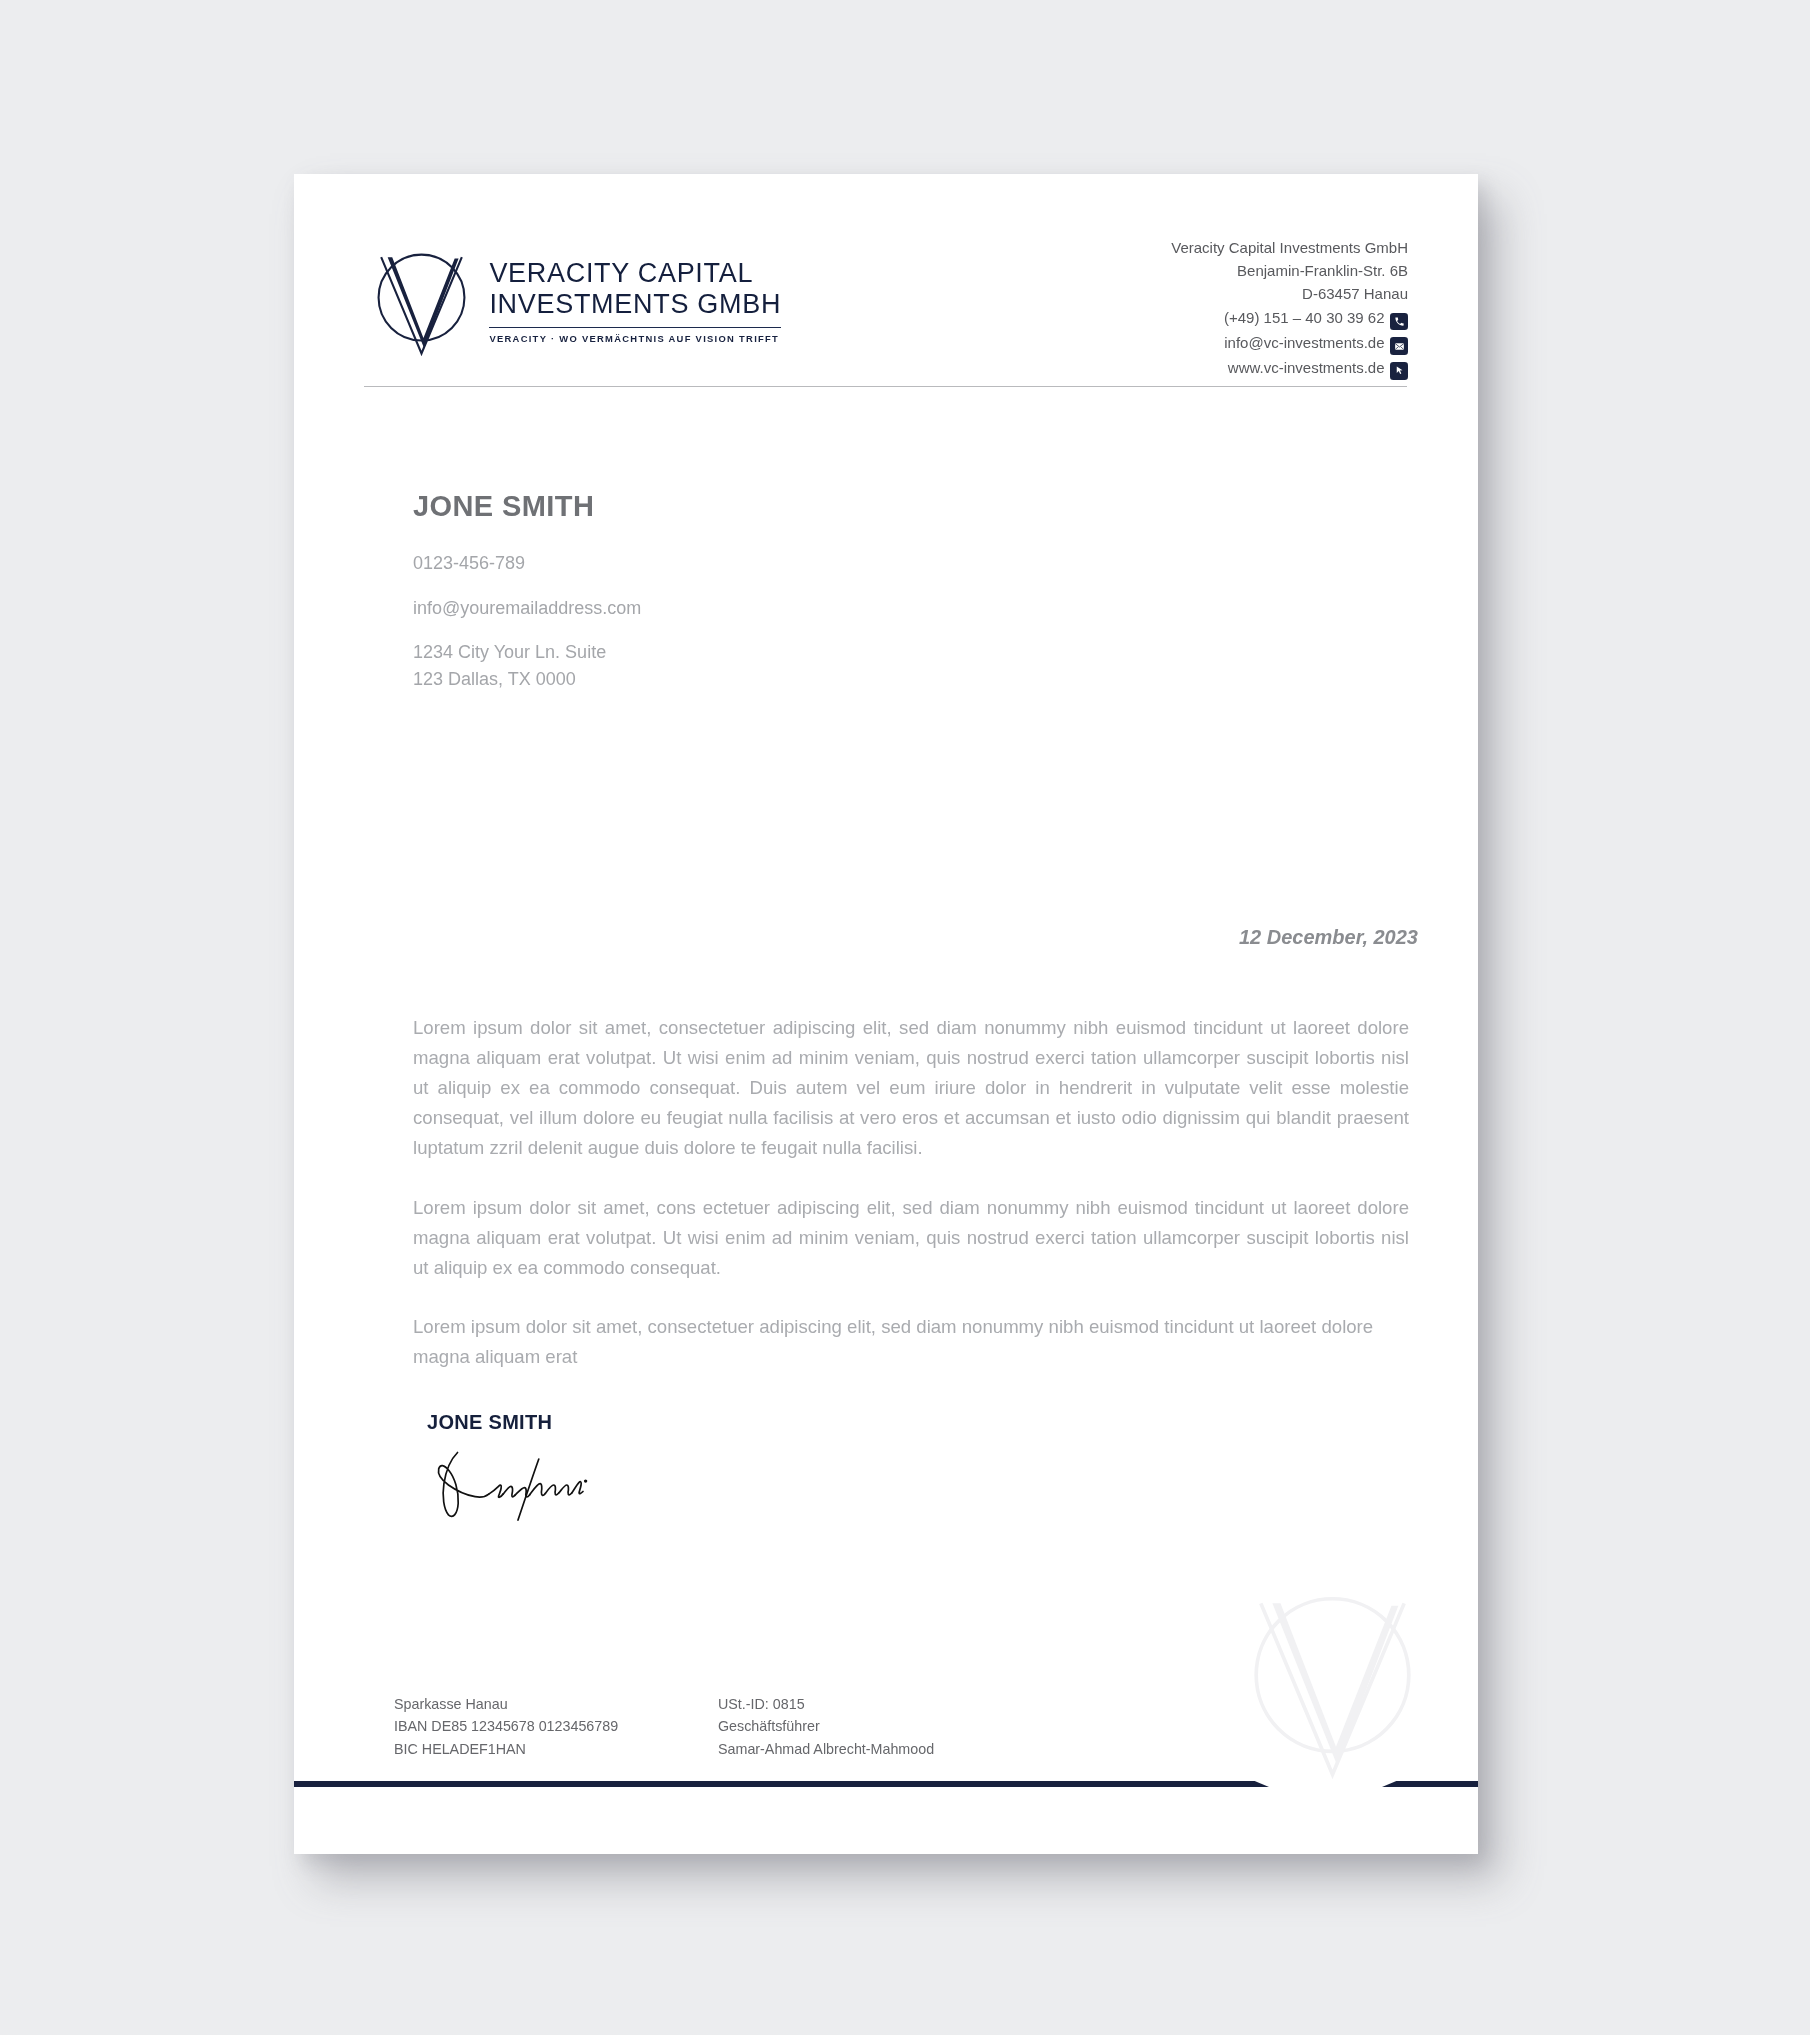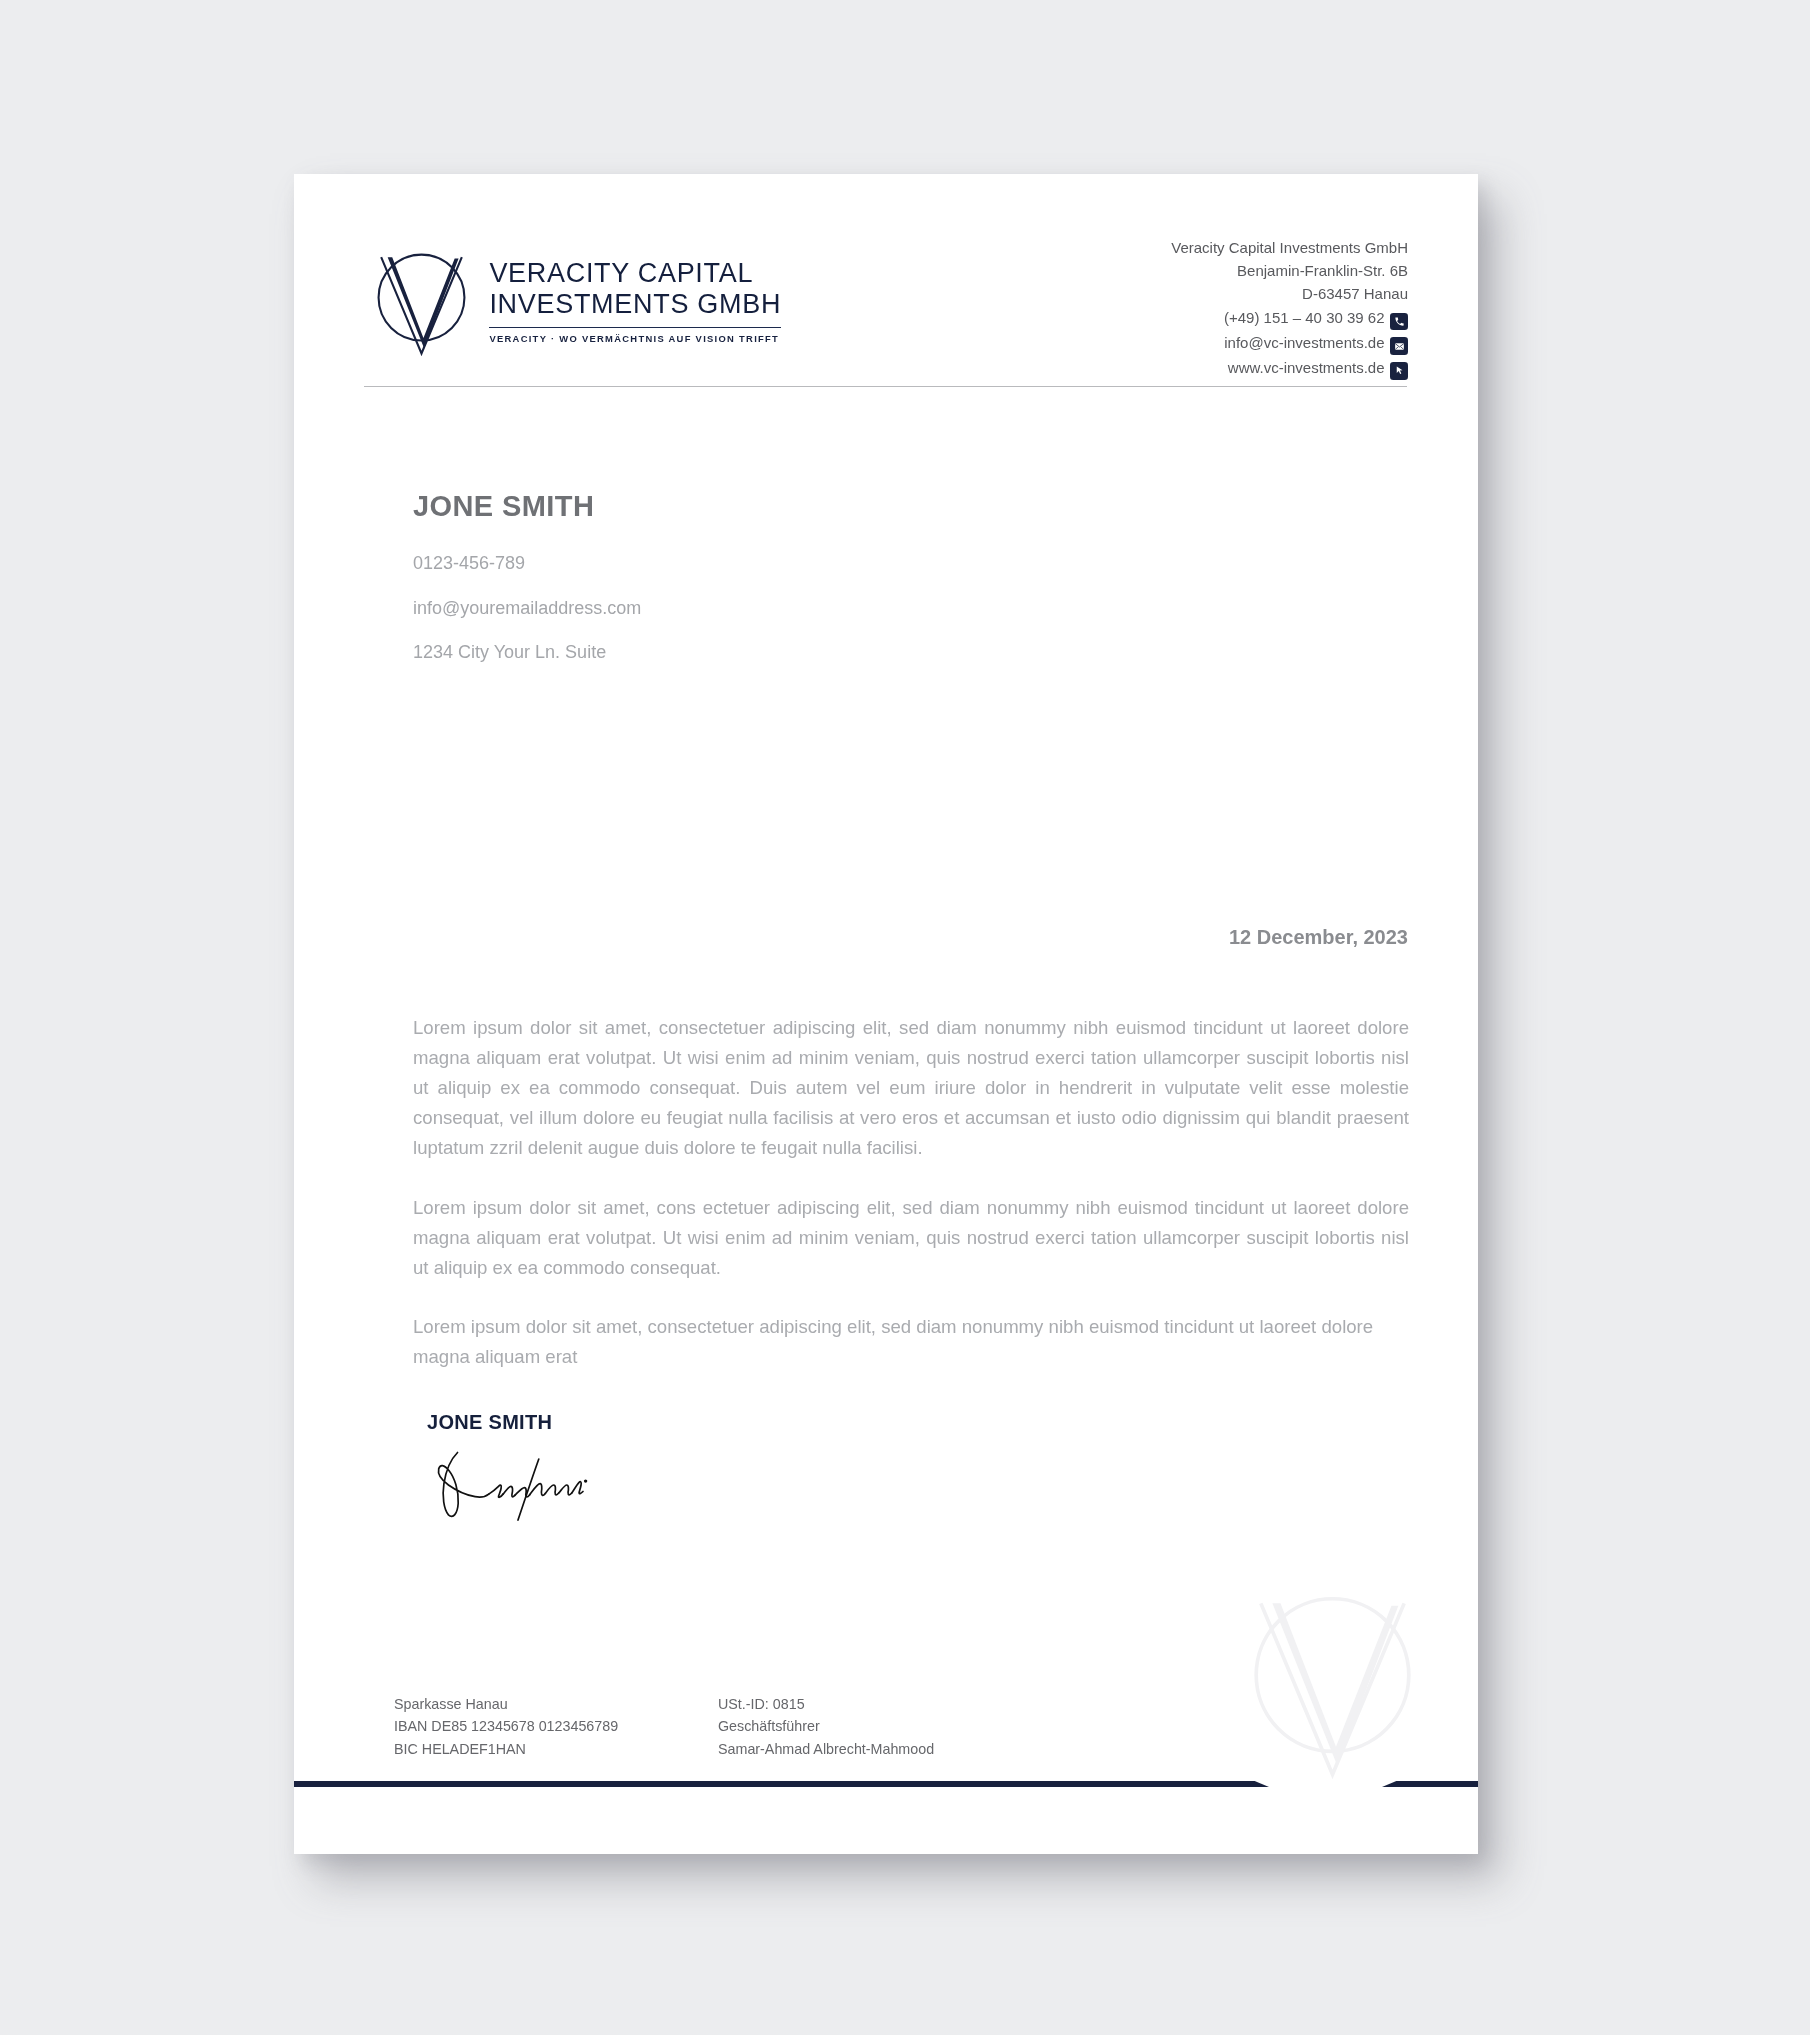--- a/index.html
+++ b/index.html
@@ -139,27 +139,28 @@
     font-size: 18px;
     color: #a4a6aa;
     line-height: 1.5;
     margin-bottom: 17.6px;
   }
   .recipient-line.tight { margin-bottom: 0; }
 
   
   .letter-date {
     position: absolute;
-    right: 70px;
+    right: 60px;
     top: 752px;
     font-family: "Liberation Sans", sans-serif;
     font-size: 20px;
     font-weight: bold;
     color: #8a8c90;
     white-space: nowrap;
+    font-style: italic;
   }
 
   
   .body-copy {
     position: absolute;
     left: 119px;
     top: 827px;
     width: 996px;
   }
   .body-par {
@@ -303,20 +304,21 @@
     </div>
 
     <div class="header-rule"></div>
   </div>
 
   <div class="recipient">
     <div class="recipient-name">JONE SMITH</div>
     <div class="recipient-line">0123-456-789</div>
     <div class="recipient-line">info@youremailaddress.com</div>
     <div class="recipient-line tight">1234 City Your Ln. Suite</div>
+    <div class="recipient-line tight">123 Dallas, TX 0000</div>
   </div>
 
   <div class="letter-date">12 December, 2023</div>
 
   <div class="body-copy">
     <p class="body-par">Lorem ipsum dolor sit amet, consectetuer adipiscing elit, sed diam nonummy nibh euismod tincidunt ut laoreet dolore magna aliquam erat volutpat. Ut wisi enim ad minim veniam, quis nostrud exerci tation ullamcorper suscipit lobortis nisl ut aliquip ex ea commodo consequat. Duis autem vel eum iriure dolor in hendrerit in vulputate velit esse molestie consequat, vel illum dolore eu feugiat nulla facilisis at vero eros et accumsan et iusto odio dignissim qui blandit praesent luptatum zzril delenit augue duis dolore te feugait nulla facilisi.</p>
     <p class="body-par">Lorem ipsum dolor sit amet, cons ectetuer adipiscing elit, sed diam nonummy nibh euismod tincidunt ut laoreet dolore magna aliquam erat volutpat. Ut wisi enim ad minim veniam, quis nostrud exerci tation ullamcorper suscipit lobortis nisl ut aliquip ex ea commodo consequat.</p>
     <p class="body-par last">Lorem ipsum dolor sit amet, consectetuer adipiscing elit, sed diam nonummy nibh euismod tincidunt ut laoreet dolore magna aliquam erat</p>
   </div>
 

